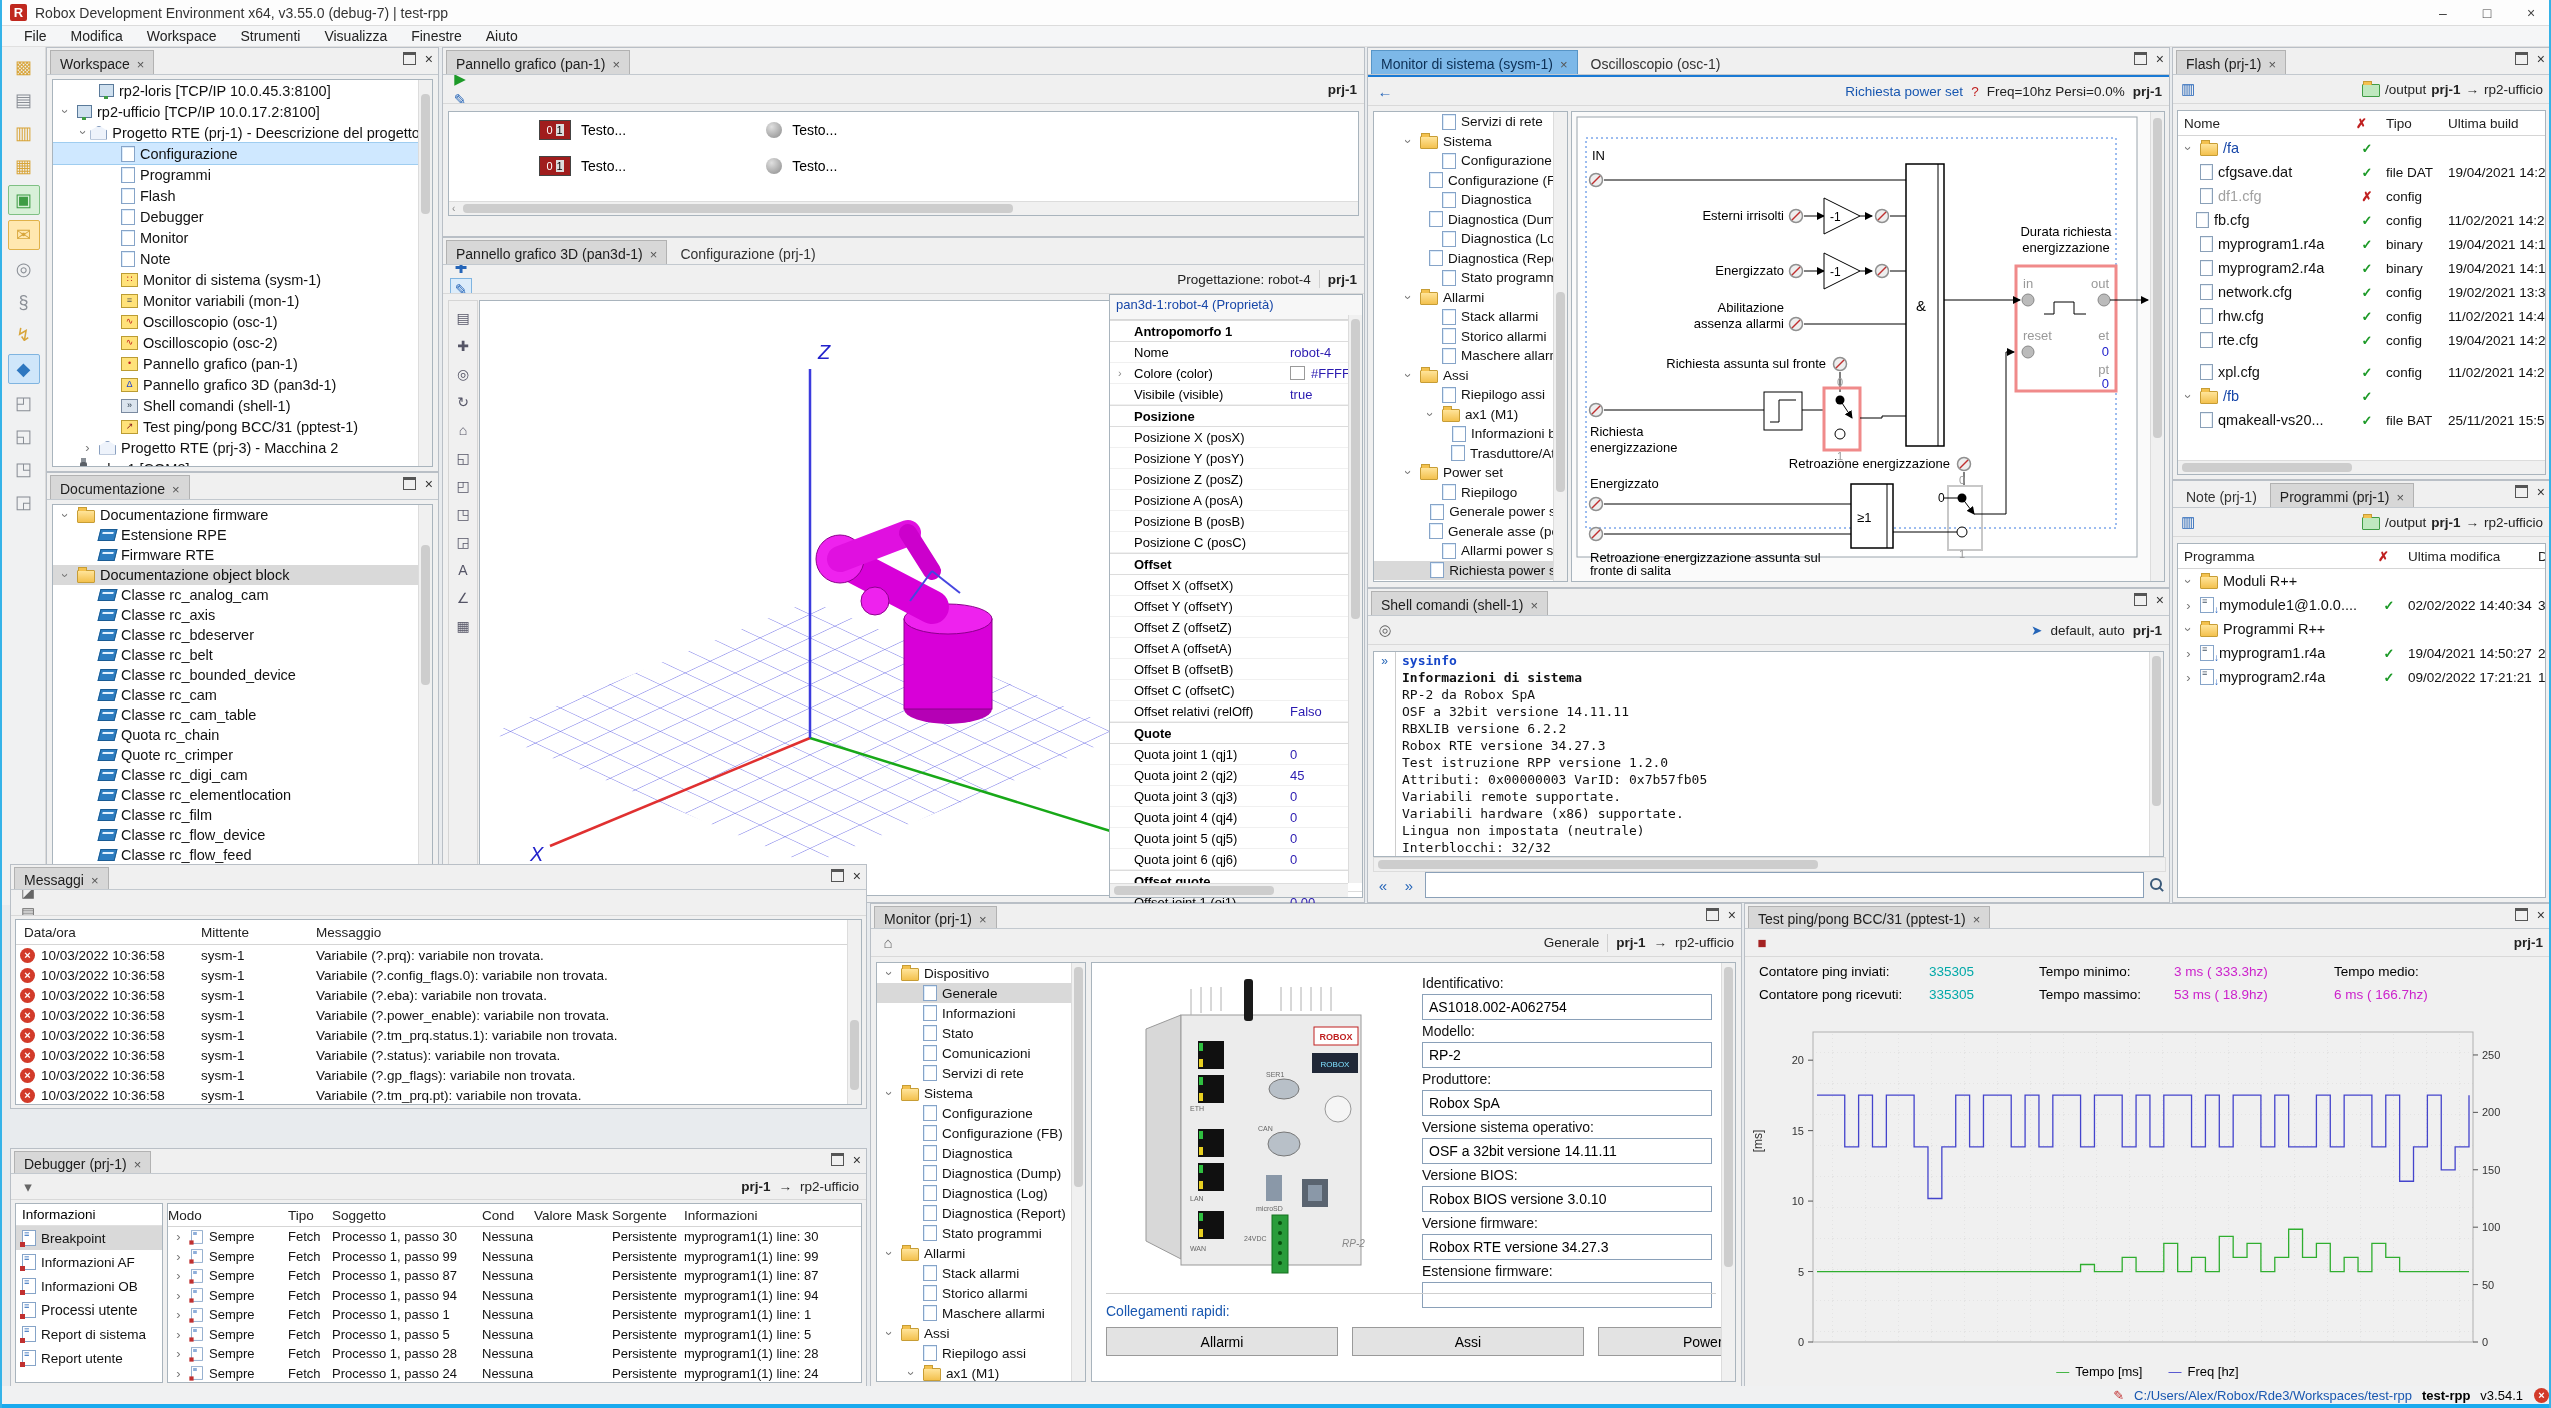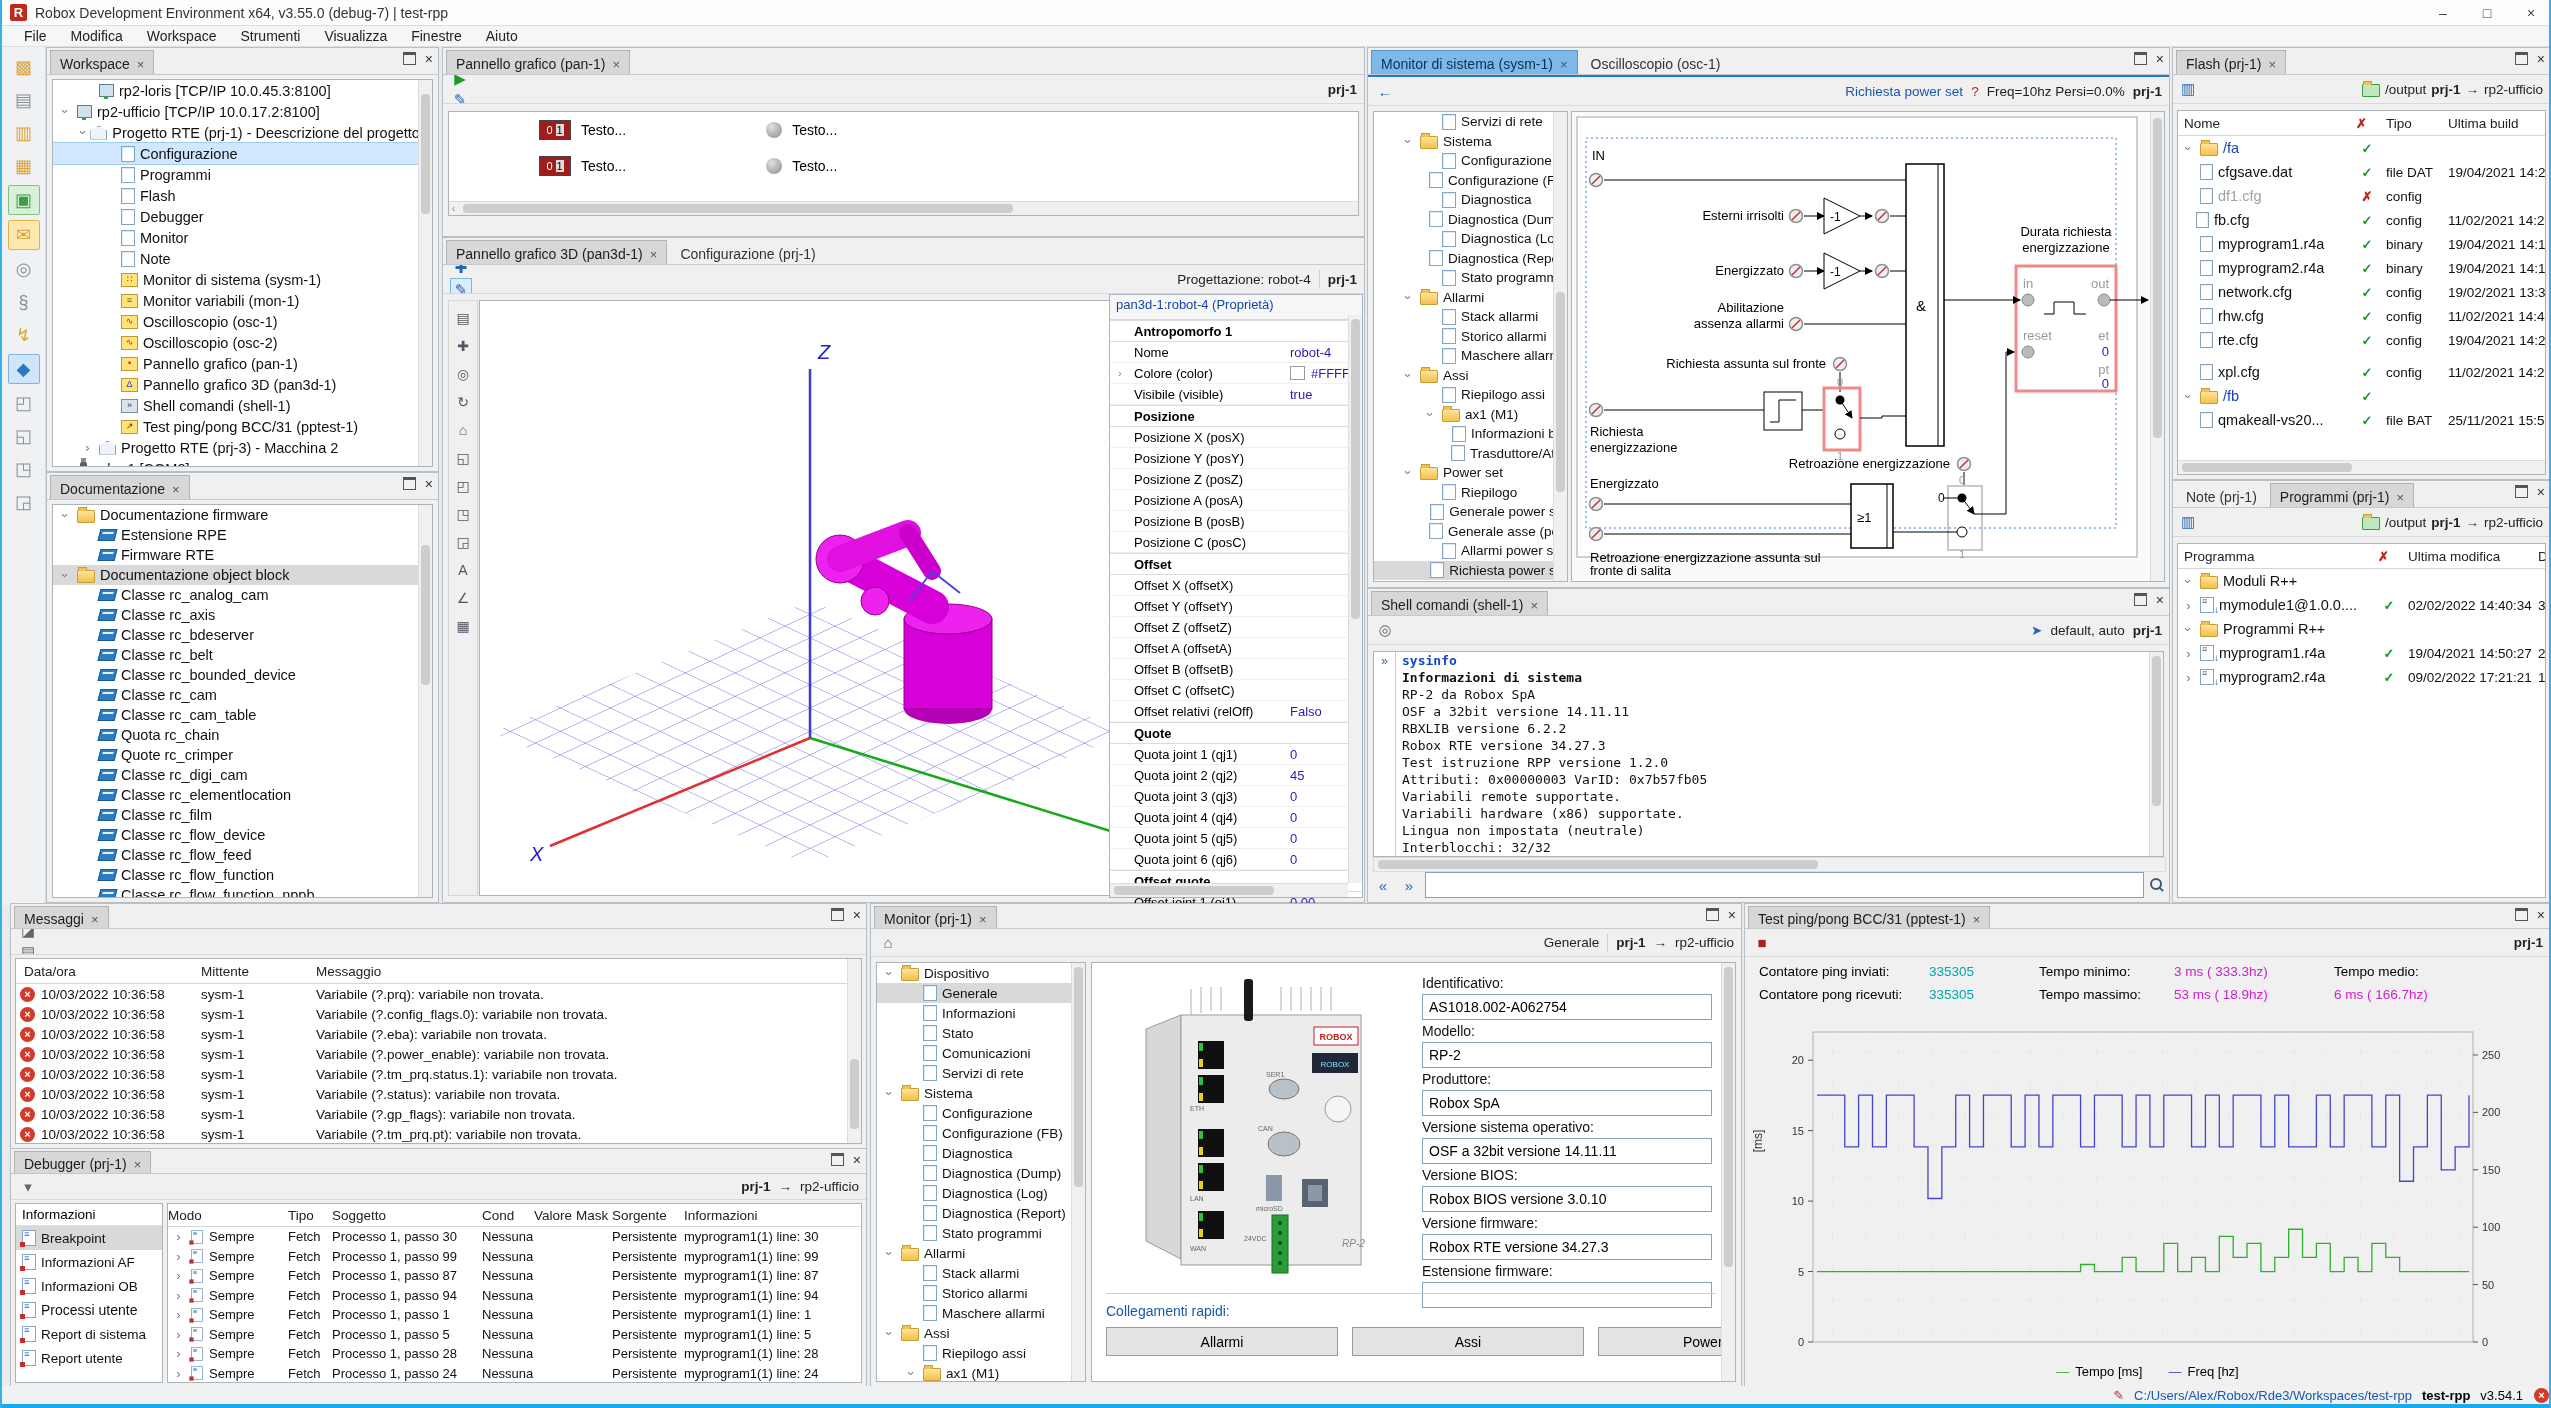--- a/index.html
+++ b/index.html
@@ -1389,21 +1389,21 @@
         <div class="thumb" style="left:4px;width:440px;"></div>
       </div>
     <div style="position:absolute;left:5px;top:283px;width:791px;height:26px;display:flex;align-items:center;gap:6px;">
       <span class="tbi c-b">«</span>
       <span class="tbi c-b">»</span>
       <input style="flex: 1 1 0%; height: 22px; border: 1px solid rgb(138, 160, 184); font-size: 13px; font-family: &quot;DejaVu Sans Mono&quot;, monospace;">
       <span class="mag"></span>
     </div>
   </div>
 
-  <div class="panel" style="left:8px;top:903px;width:857px;height:310px;">
+  <div class="panel" style="left:8px;top:864px;width:857px;height:245px;">
     <div class="tabstrip" style="height:24px;">
       <div class="tab" style="height:22px;">
           <span>Messaggi</span>
           <span class="tclose">×</span>
         </div>
       <div class="hdrbtns">
           <span class="hb-float"></span>
           <span class="hb-x">×</span>
         </div>
     </div>

